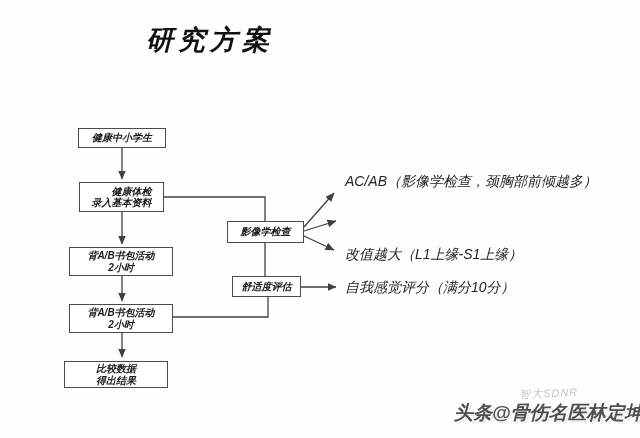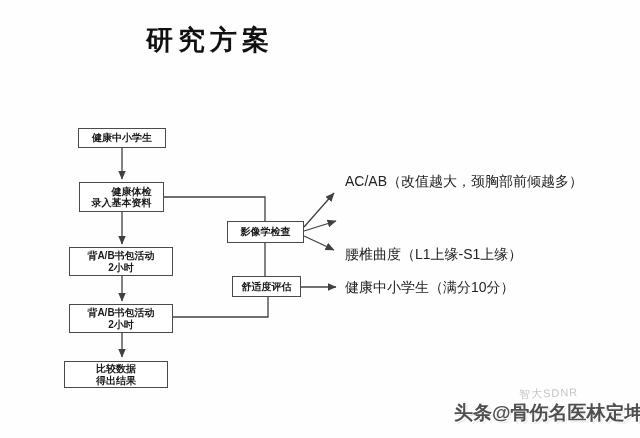--- a/index.html
+++ b/index.html
@@ -4,20 +4,21 @@
 <style>
   html, body { margin: 0; padding: 0; background: #ffffff; }
   .canvas {
     position: relative;
     width: 640px;
     height: 438px;
     background: #fefefe;
     overflow: hidden;
     font-family: "Liberation Sans", sans-serif;
     color: #1a1a1a;
+    font-style: italic;
   }
   .title {
     position: absolute;
     left: 146px;
     top: 22px;
     font-family: "Liberation Serif", serif;
     font-size: 27px;
     font-weight: bold;
     letter-spacing: 5px;
     color: #111;
@@ -113,20 +114,20 @@
   <div class="fbox b2">背A/B书包活动
 2小时</div>
   <div class="fbox b3">背A/B书包活动
 2小时</div>
   <div class="fbox b4">比较数据
 得出结果</div>
 
   <div class="fbox imaging">影像学检查</div>
   <div class="fbox comfort">舒适度评估</div>
 
-  <div class="outcome o0">AC/AB（改值越大，颈胸部前倾越多）</div>
-  <div class="outcome o2">腰椎曲度（L1上缘-S1上缘）</div>
-  <div class="outcome o3">健康中小学生（满分10分）</div>
+  <div class="outcome o0">AC/AB（影像学检查，颈胸部前倾越多）</div>
+  <div class="outcome o2">改值越大（L1上缘-S1上缘）</div>
+  <div class="outcome o3">自我感觉评分（满分10分）</div>
 
   <div class="wm-faint">智大SDNR</div>
   <div class="wm-main">头条@骨伤名医林定坤</div>
 
 </div>
 
 </body></html>

